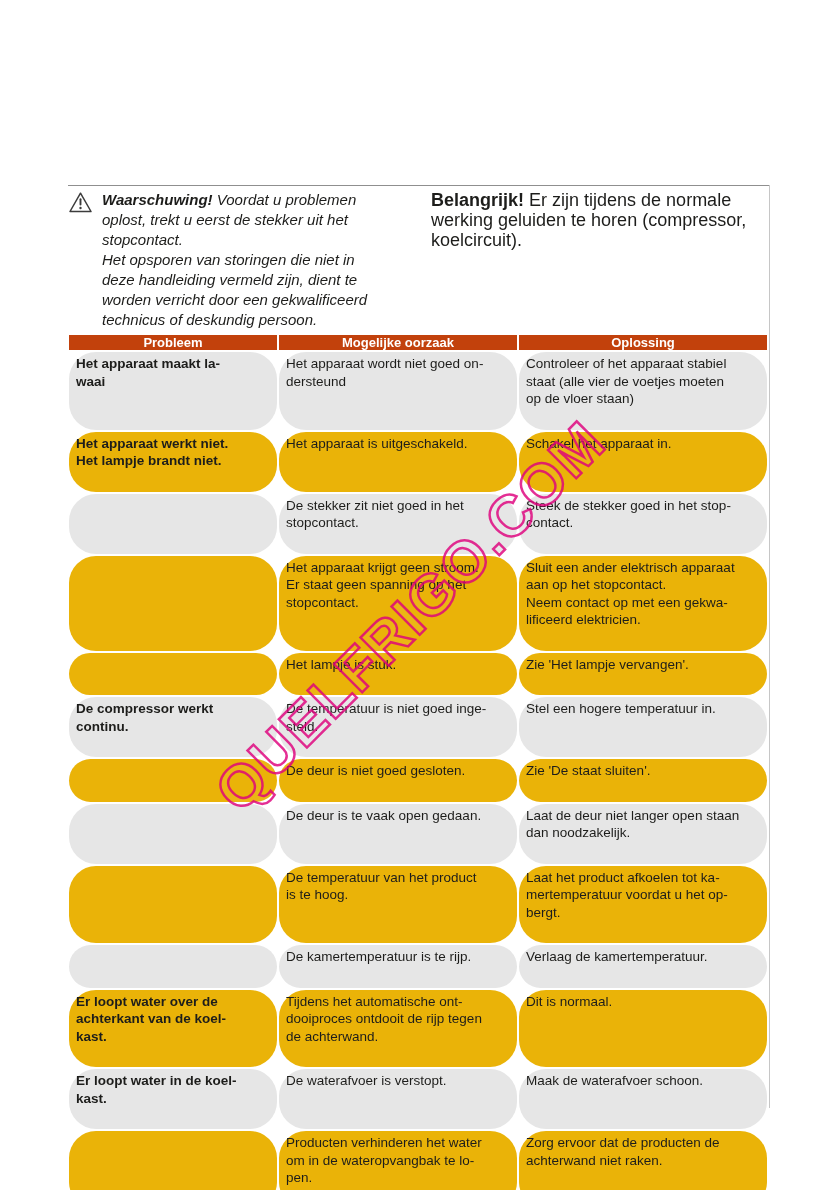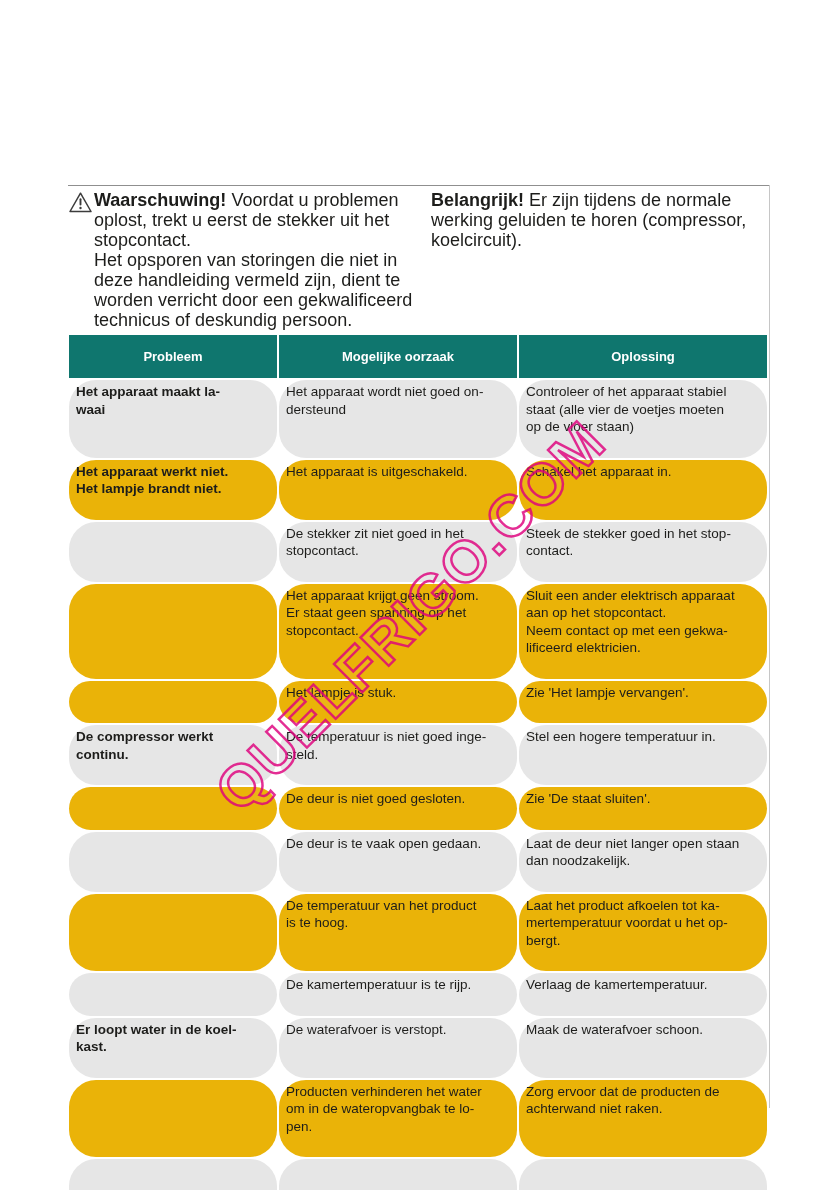--- a/index.html
+++ b/index.html
@@ -4,29 +4,29 @@
 <style>
   html,body { margin:0; padding:0; background:#ffffff; }
   body { font-family:"Liberation Sans","DejaVu Sans",sans-serif; color:#1d1d1b; }
   .page { position:relative; width:840px; height:1190px; background:#fff; overflow:hidden; }
 
   .top-rule  { position:absolute; left:68px;  top:185px; width:702px; height:1px; background:#8f8f8f; }
   .right-rule{ position:absolute; left:769px; top:185px; width:1px;  height:923px; background:#c6c6c6; }
 
   .warn-block { position:absolute; left:68px; top:190px; width:350px; display:flex; }
   .warn-icon  { flex:0 0 26px; width:26px; padding-top:1px; }
-  .warn-text  { font-size:18px; line-height:20px; }
+  .warn-text  { margin-left:8px; font-size:15px; line-height:20px;font-style:italic; }
   .imp-block  { position:absolute; left:431px; top:190px; width:322px; font-size:18px; line-height:20px; }
   .b    { font-weight:bold; }
   .prel { white-space:pre-line; }
 
   table.trouble { position:absolute; left:67px; top:333px; width:702px;
                   border-collapse:separate; border-spacing:2px; table-layout:fixed; }
-  thead th { background:#0f766e; color:#ffffff; font-size:13px; font-weight:bold;
-             text-align:center; padding:14px 2px; }
+  thead th { background:#c2410c; color:#ffffff; font-size:13px; font-weight:bold;
+             text-align:center; padding:0 2px; }
   tbody td { font-size:13.5px; line-height:17.5px; vertical-align:top;
              padding:3px 7px 22px 7px; white-space:pre-line;border-radius:27px; }
   tbody tr.light td { background:#e6e6e6; }
   tbody tr.dark  td { background:#eab308; }
   td.col-p { font-weight:bold; }
   tr.empty-tall  td { height:56px; }
   tr.empty-short td { height:26px; }
 
   .watermark { position:absolute; left:128px; top:582px; width:564px; text-align:center;
                transform:rotate(-45deg); font-size:58px; font-weight:bold; letter-spacing:2px;
@@ -145,20 +145,29 @@
 is te hoog.</td>
         <td>Laat het product afkoelen tot ka-
 mertemperatuur voordat u het op-
 bergt.</td>
       </tr>
       <tr class="light">
         <td class="col-p"></td>
         <td>De kamertemperatuur is te rijp.</td>
         <td>Verlaag de kamertemperatuur.</td>
       </tr>
+      <tr class="dark">
+        <td class="col-p">Er loopt water over de
+achterkant van de koel-
+kast.</td>
+        <td>Tijdens het automatische ont-
+dooiproces ontdooit de rijp tegen
+de achterwand.</td>
+        <td>Dit is normaal.</td>
+      </tr>
       <tr class="light">
         <td class="col-p">Er loopt water in de koel-
 kast.</td>
         <td>De waterafvoer is verstopt.</td>
         <td>Maak de waterafvoer schoon.</td>
       </tr>
       <tr class="dark">
         <td class="col-p"></td>
         <td>Producten verhinderen het water
 om in de wateropvangbak te lo-

